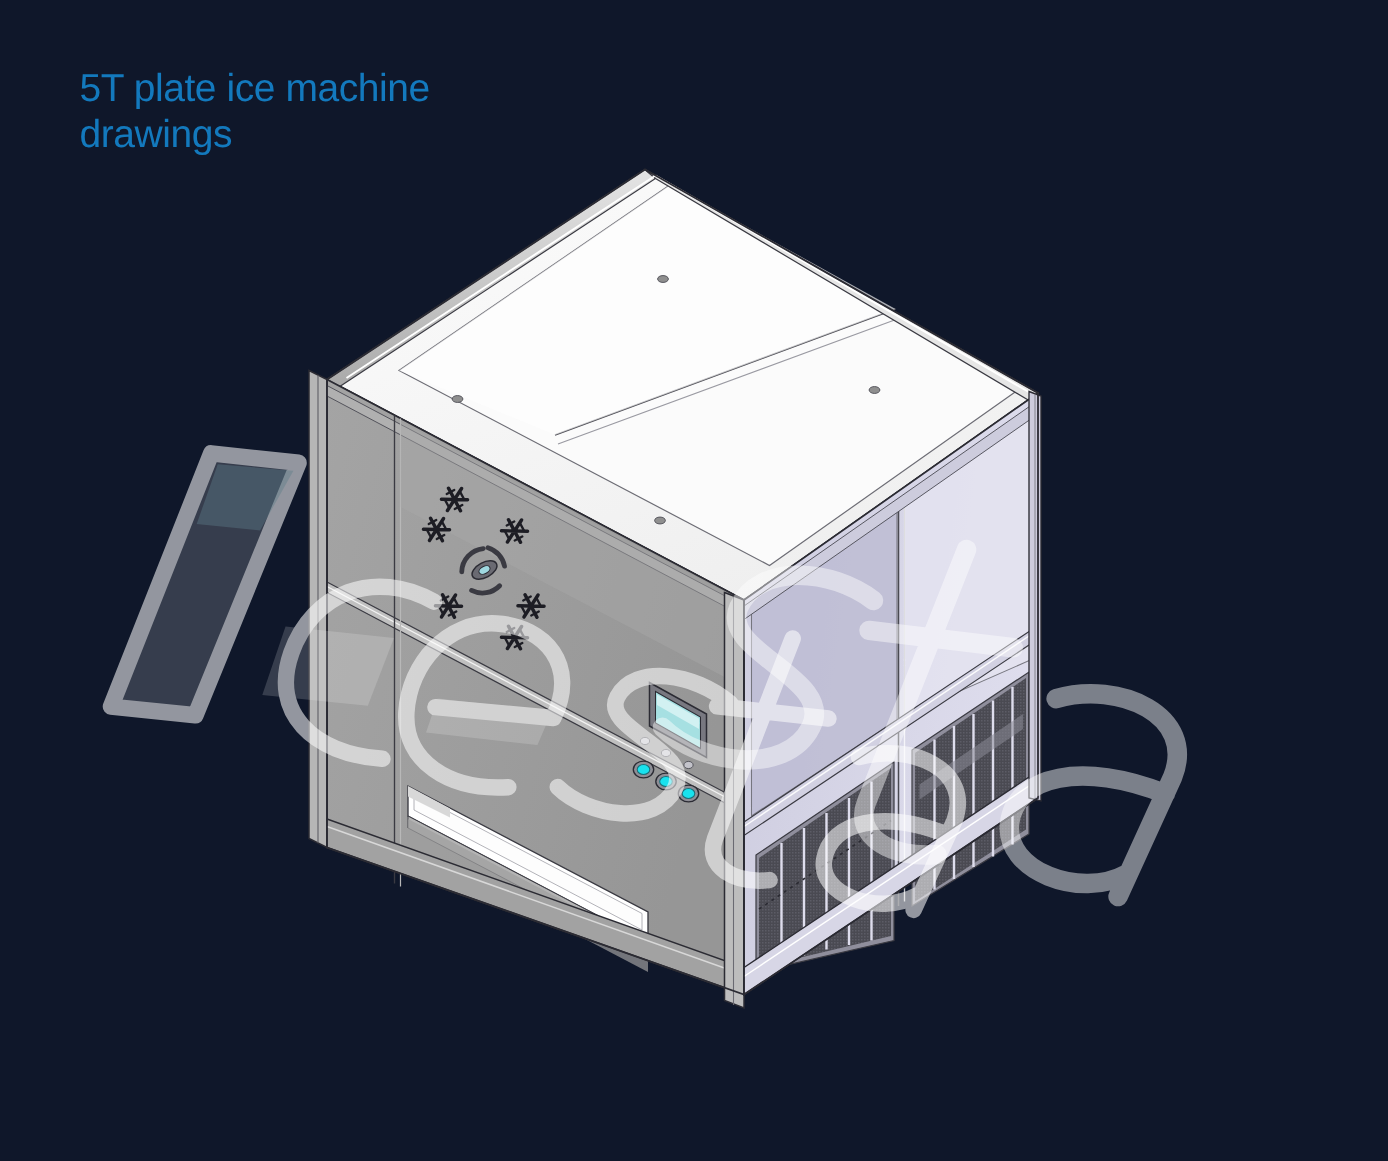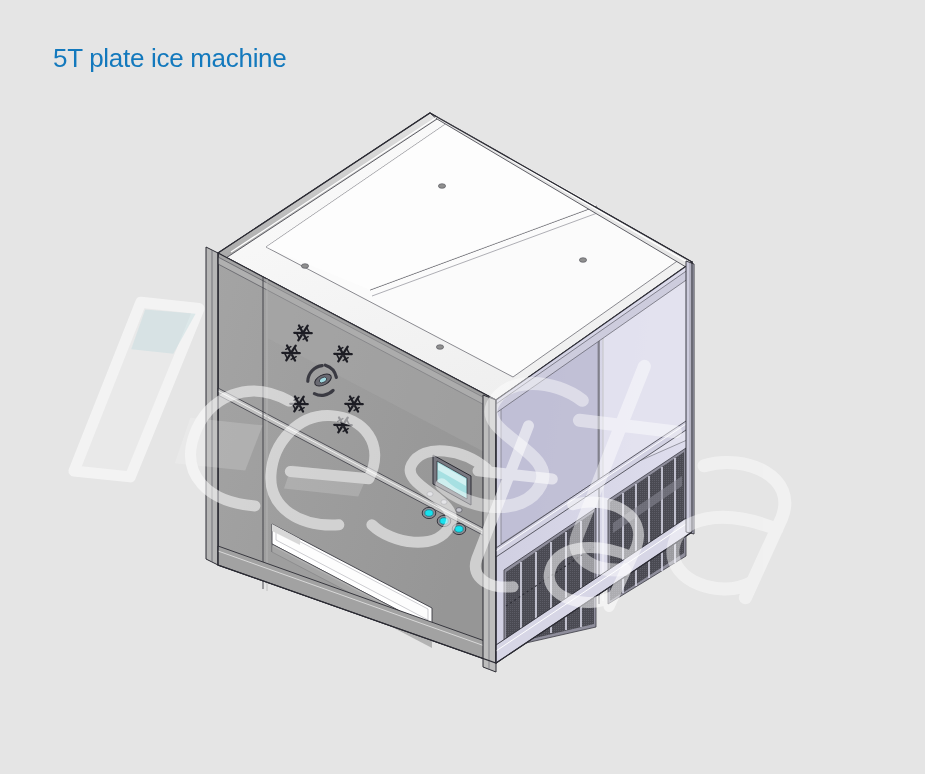--- a/index.html
+++ b/index.html
@@ -1,20 +1,20 @@
 <!DOCTYPE html>
 <html><head>
 <meta charset="utf-8">
 <title>5T plate ice machine drawings</title>
 <style>
   html,body{margin:0;padding:0;background:#ffffff;}
   body{width:925px;height:774px;position:relative;overflow:hidden;
        font-family:"Liberation Sans",sans-serif;}
 
-  #page{position:absolute;inset:0;width:925px;height:774px;background:#e5e5e5;}
+  #page{position:absolute;inset:0;width:925px;height:774px;background:#0f172a;}
 
   
   #title-block{position:absolute;left:53px;top:43px;width:360px;
       line-height:1.20;letter-spacing:-0.3px;}
   #title-block .tline{display:block;font-size:26px;font-weight:400;color:#1379bd;
       white-space:nowrap;}
 
   
   #drawing-stage{position:absolute;left:0;top:0;width:925px;height:774px;}
   #drawing-svg{position:absolute;left:0;top:0;}
@@ -23,20 +23,21 @@
   #watermark{position:absolute;left:0;top:0;width:925px;height:774px;
       pointer-events:none;}
 </style>
 </head>
 <body>
 
 <div id="page">
 
   <div id="title-block">
     <span class="tline">5T plate ice machine</span>
+    <span class="tline">drawings</span>
   </div>
 
   <div id="drawing-stage">
 
     <svg id="drawing-svg" width="925" height="774" viewBox="0 0 925 774">
 
       <defs>
 
         <pattern id="meshPat" width="2" height="2" patternUnits="userSpaceOnUse">
           <rect width="2" height="2" fill="#4a4a52"></rect>

